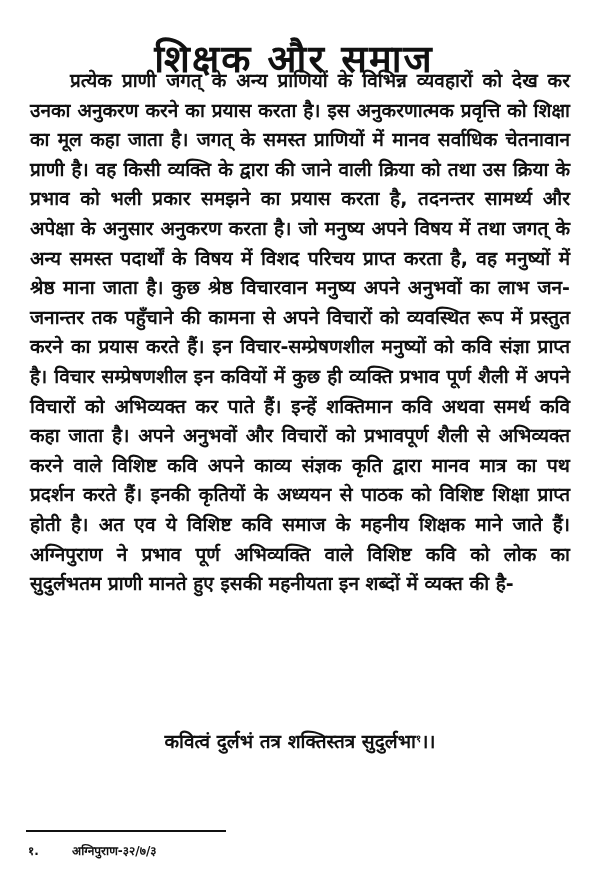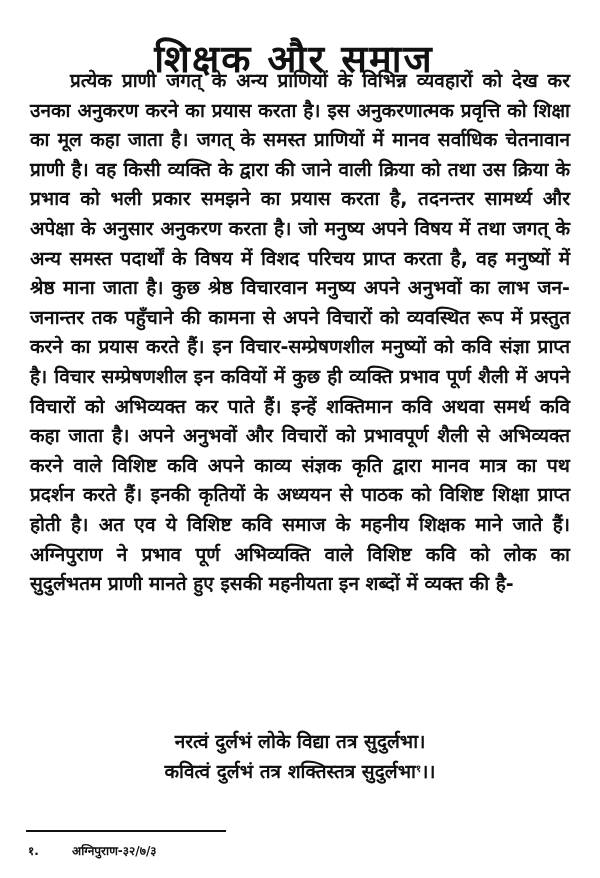--- a/index.html
+++ b/index.html
@@ -34,21 +34,20 @@
   .footnote .fn-num { display:inline-block; width:44px; }
 </style>
 </head>
 <body>
 
 <h1 class="page-title">शिक्षक और समाज</h1>
 
 <div class="body-text"><span class="indent"></span><span>प्रत्येक प्राणी जगत् के अन्य प्राणियों के विभिन्न व्यवहारों को देख कर उनका अनुकरण करने का प्रयास करता है। इस अनुकरणात्मक प्रवृत्ति को शिक्षा का मूल कहा जाता है। जगत् के समस्त प्राणियों में मानव सर्वाधिक चेतनावान प्राणी है। वह किसी व्यक्ति के द्वारा की जाने वाली क्रिया को तथा उस क्रिया के प्रभाव को भली प्रकार समझने का प्रयास करता है, तदनन्तर सामर्थ्य और अपेक्षा के अनुसार अनुकरण करता है। जो मनुष्य अपने विषय में तथा जगत् के अन्य समस्त पदार्थों के विषय में विशद परिचय प्राप्त करता है, वह मनुष्यों में श्रेष्ठ माना जाता है। कुछ श्रेष्ठ विचारवान मनुष्य अपने अनुभवों का लाभ जन-जनान्तर तक पहुँचाने की कामना से अपने विचारों को व्यवस्थित रूप में प्रस्तुत करने का प्रयास करते हैं। इन विचार-सम्प्रेषणशील मनुष्यों को कवि संज्ञा प्राप्त है। विचार सम्प्रेषणशील इन कवियों में कुछ ही व्यक्ति प्रभाव पूर्ण शैली में अपने विचारों को अभिव्यक्त कर पाते हैं। इन्हें शक्तिमान कवि अथवा समर्थ कवि कहा जाता है। अपने अनुभवों और विचारों को प्रभावपूर्ण शैली से अभिव्यक्त करने वाले विशिष्ट कवि अपने काव्य संज्ञक कृति द्वारा मानव मात्र का पथ प्रदर्शन करते हैं। इनकी कृतियों के अध्ययन से पाठक को विशिष्ट शिक्षा प्राप्त होती है। अत एव ये विशिष्ट कवि समाज के महनीय शिक्षक माने जाते हैं। अग्निपुराण ने प्रभाव पूर्ण अभिव्यक्ति वाले विशिष्ट कवि को लोक का सुदुर्लभतम प्राणी मानते हुए इसकी महनीयता इन शब्दों में व्यक्त की है-</span></div>
 
 <div class="verse">
-  <span class="verse-line">नरत्वं  दुर्लभं  लोके विद्या तत्र सुदुर्लभा।</span>
   <span class="verse-line second"><span>कवित्वं दुर्लभं तत्र शक्तिस्तत्र सुदुर्लभा</span><sup class="fn-mark">१</sup><span>।।</span></span>
 </div>
 
 <div class="footnote-rule"></div>
 
 <div class="footnote">
   <span class="fn-num">१.</span><span>अग्निपुराण-३२/७/३</span>
 </div>
 
 </body></html>

